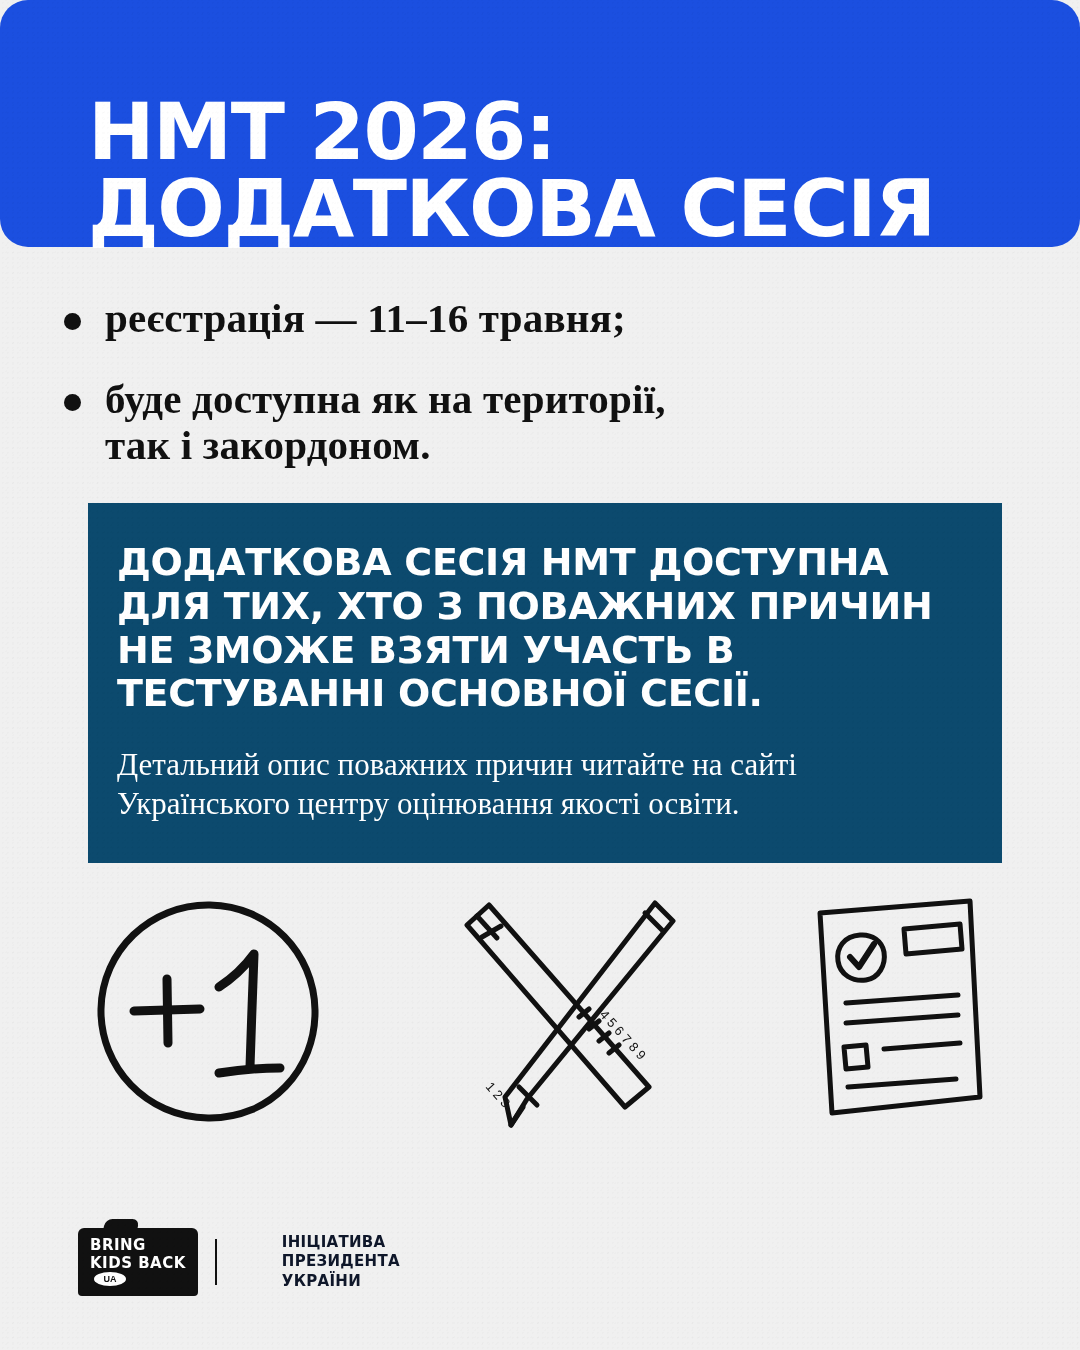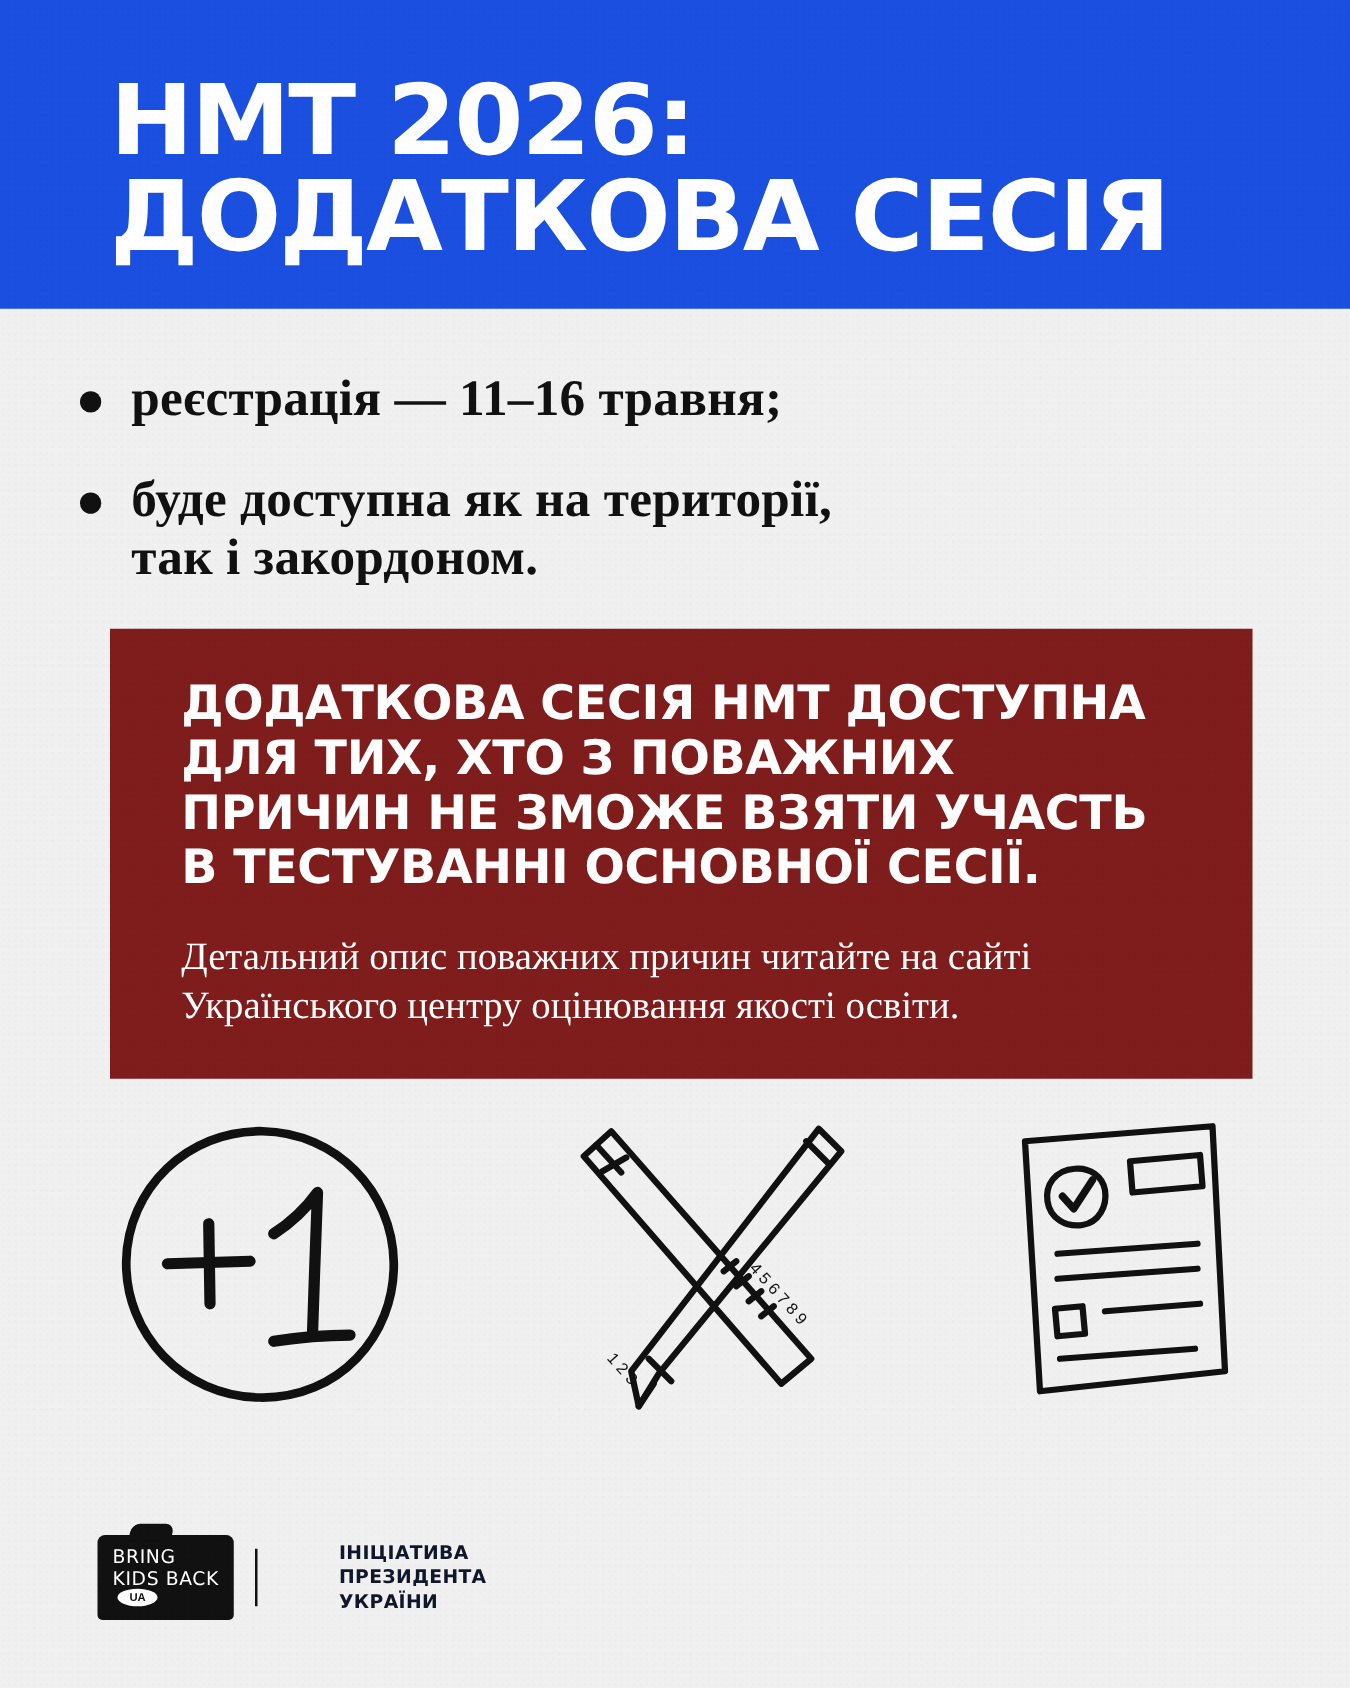--- a/index.html
+++ b/index.html
@@ -31,21 +31,22 @@
     z-index: 50;
   }
 
   
   .header-band {
     background: #1b4fe0;
     height: 247px;
     padding: 24px 50px 0 88px;
     display: flex;
     flex-direction: column;
-    justify-content: center;
+    justify-content: flex-end;
+    border-radius: 28px;
   }
 
   .header-title {
     color: #ffffff;
     font-family: "DejaVu Sans", sans-serif;
     font-weight: bold;
     font-size: 78px;
     line-height: 0.98;
     letter-spacing: -1.5px;
     text-transform: uppercase;
@@ -81,22 +82,22 @@
     font-size: 41px;
     line-height: 1.14;
     color: #111111;
     white-space: pre-line;
     letter-spacing: 0.2px;
   }
 
   
   .callout {
     margin: 14px 78px 0 88px;
-    background: #7f1d1d;
-    padding: 38px 44px 40px 57px;
+    background: #0c4a6e;
+    padding: 38px 44px 40px 29px;
   }
 
   .callout-heading {
     color: #ffffff;
     font-family: "DejaVu Sans", sans-serif;
     font-weight: bold;
     font-size: 38px;
     line-height: 1.15;
     text-transform: uppercase;
     letter-spacing: -0.3px;
@@ -149,21 +150,21 @@
     left: 26px;
     width: 34px;
     height: 14px;
     background: #111111;
     border-radius: 7px 7px 0 0;
     transform: skewX(-12deg);
   }
 
   .logo-line1, .logo-line2 {
     font-family: "DejaVu Sans", sans-serif;
-    font-weight: normal;
+    font-weight: bold;
     font-size: 15px;
     letter-spacing: 0.5px;
     display: block;
   }
   .logo-line2 { margin-top: 3px; }
 
   .logo-ua {
     display: inline-block;
     background: #ffffff;
     color: #111111;

